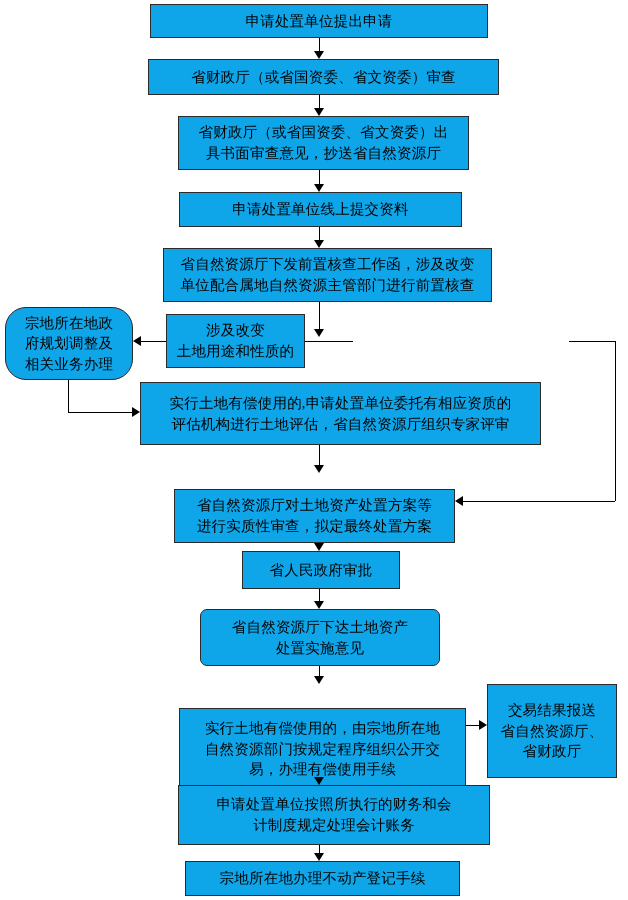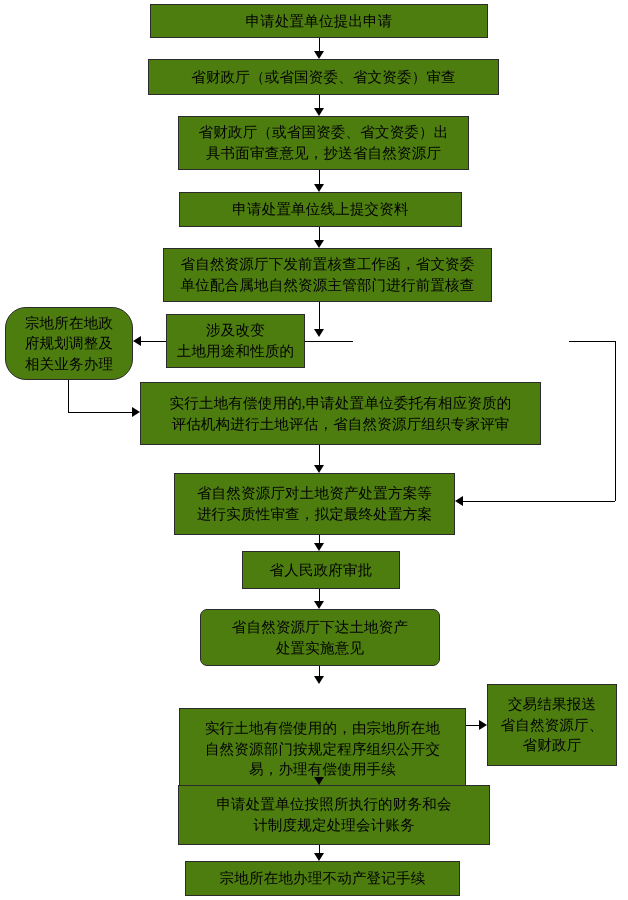--- a/index.html
+++ b/index.html
@@ -11,21 +11,21 @@
     position:relative;
     width:628px;
     height:900px;
     background:#fff;
     overflow:hidden;
   }
   .node{
     position:absolute;
     box-sizing:border-box;
     border:1px solid #2b2b2b;
-    background:#4d7c0f;
+    background:#0ea5e9;
     display:flex;
     align-items:center;
     justify-content:center;
     text-align:center;
     font-size:14.5px;
     line-height:1.42;
     letter-spacing:0.2px;
     padding:2px 4px;
     white-space:pre-line;
     z-index:2;
@@ -76,47 +76,47 @@
 
   <div class="node" style="left:150px;top:4px;width:338px;height:34px;">申请处置单位提出申请</div>
 
   <div class="node" style="left:148px;top:59px;width:351px;height:36px;">省财政厅（或省国资委、省文资委）审查</div>
 
   <div class="node" style="left:178px;top:116px;width:291px;height:54px;text-align:center;">省财政厅（或省国资委、省文资委）出
 具书面审查意见，抄送省自然资源厅</div>
 
   <div class="node" style="left:179px;top:192px;width:283px;height:35px;">申请处置单位线上提交资料</div>
 
-  <div class="node" style="left:163px;top:248px;width:329px;height:54px;">省自然资源厅下发前置核查工作函，省文资委
+  <div class="node" style="left:163px;top:248px;width:329px;height:54px;">省自然资源厅下发前置核查工作函，涉及改变
 单位配合属地自然资源主管部门进行前置核查</div>
 
   <div class="node" style="left:166px;top:314px;width:139px;height:54px;">涉及改变
 土地用途和性质的</div>
 
 
   <div class="node" style="left:5px;top:307px;width:128px;height:73px;border-radius:21px;">宗地所在地政
 府规划调整及
 相关业务办理</div>
 
   <div class="node" style="left:140px;top:382px;width:401px;height:63px;">实行土地有偿使用的,申请处置单位委托有相应资质的
 评估机构进行土地评估，省自然资源厅组织专家评审</div>
 
-  <div class="node" style="left:174px;top:473px;width:281px;height:62px;">省自然资源厅对土地资产处置方案等
+  <div class="node" style="left:174px;top:489px;width:281px;height:54px;">省自然资源厅对土地资产处置方案等
 进行实质性审查，拟定最终处置方案</div>
 
   <div class="node" style="left:242px;top:551px;width:158px;height:38px;">省人民政府审批</div>
 
   <div class="node" style="left:200px;top:609px;width:240px;height:57px;border-radius:7px;">省自然资源厅下达土地资产
 处置实施意见</div>
 
   <div class="node" style="left:179px;top:708px;width:287px;height:82px;">实行土地有偿使用的，由宗地所在地
 自然资源部门按规定程序组织公开交
 易，办理有偿使用手续</div>
 
-  <div class="node" style="left:487px;top:684px;width:130px;height:82px;">交易结果报送
+  <div class="node" style="left:487px;top:684px;width:130px;height:94px;">交易结果报送
 省自然资源厅、
 省财政厅</div>
 
   <div class="node" style="left:178px;top:785px;width:312px;height:60px;">申请处置单位按照所执行的财务和会
 计制度规定处理会计账务</div>
 
   <div class="node" style="left:185px;top:861px;width:275px;height:35px;">宗地所在地办理不动产登记手续</div>
 
   <div class="vline" style="left:319px;top:38px;height:13px;"></div>
   <div class="arrow-down" style="left:314px;top:51px;"></div>

